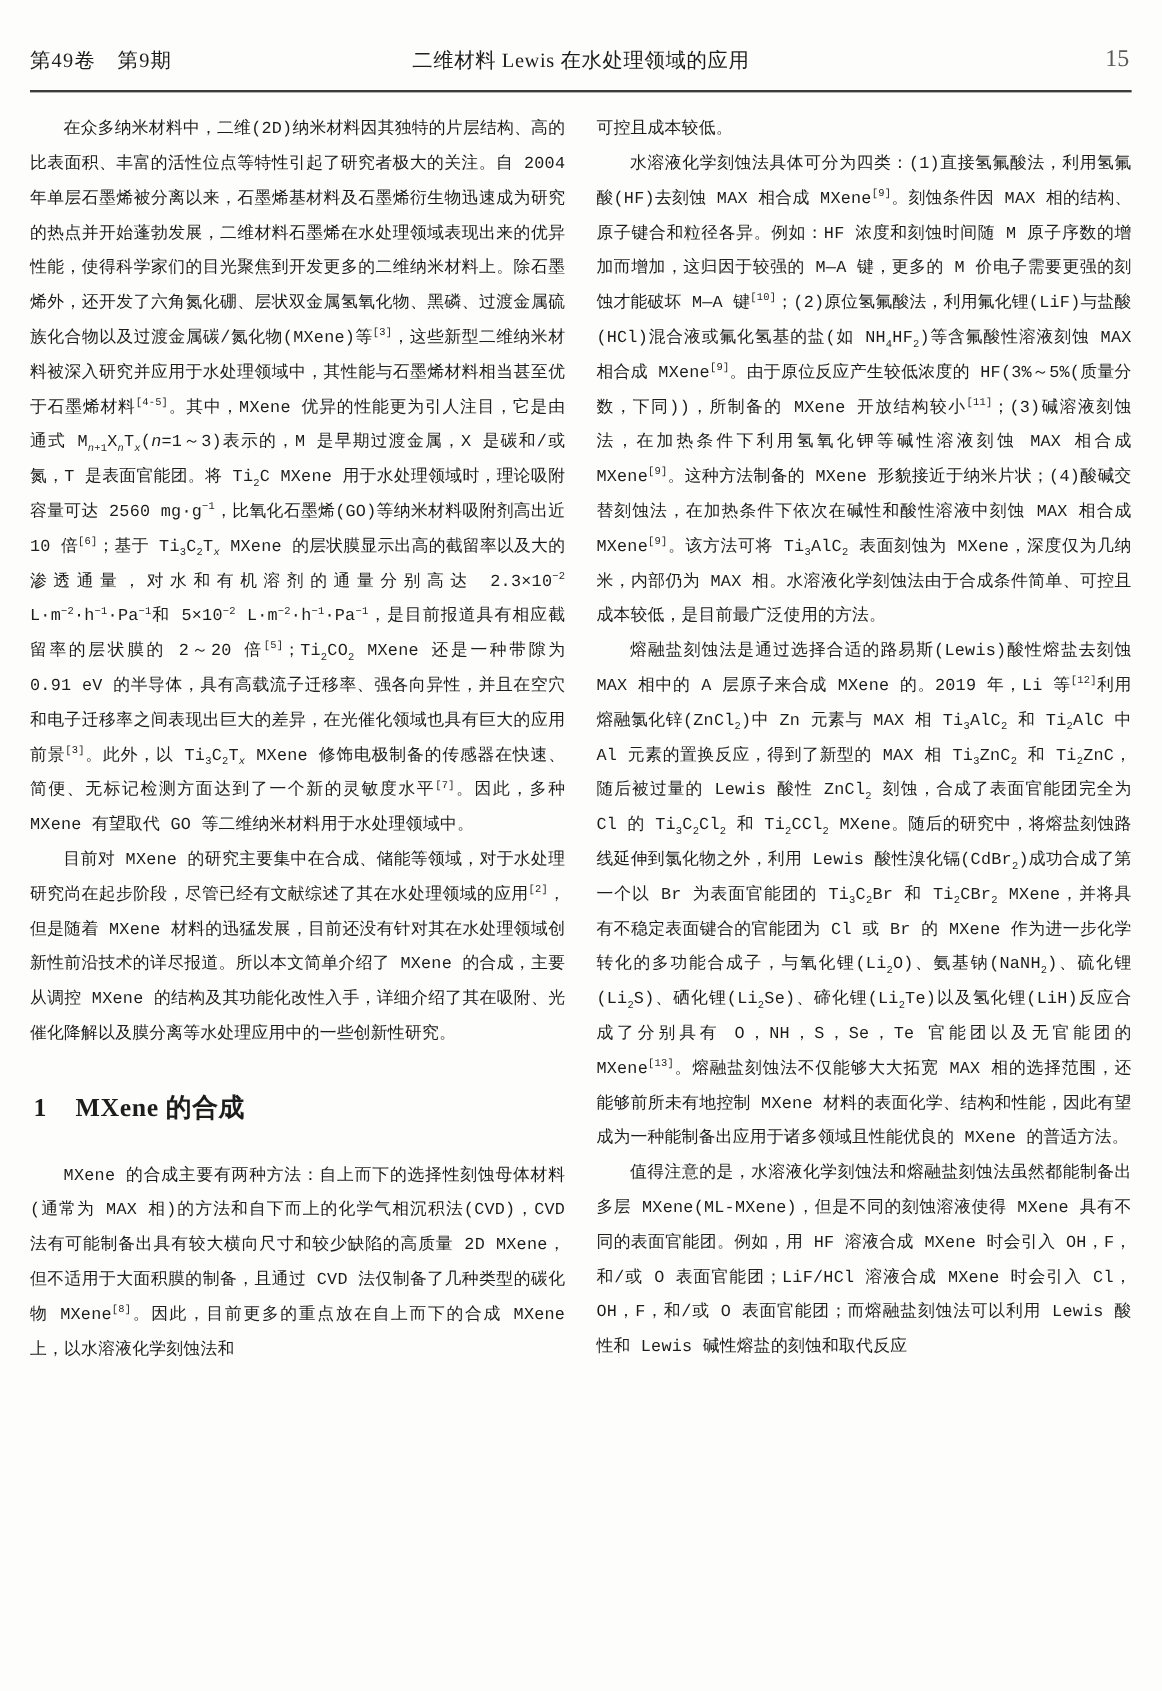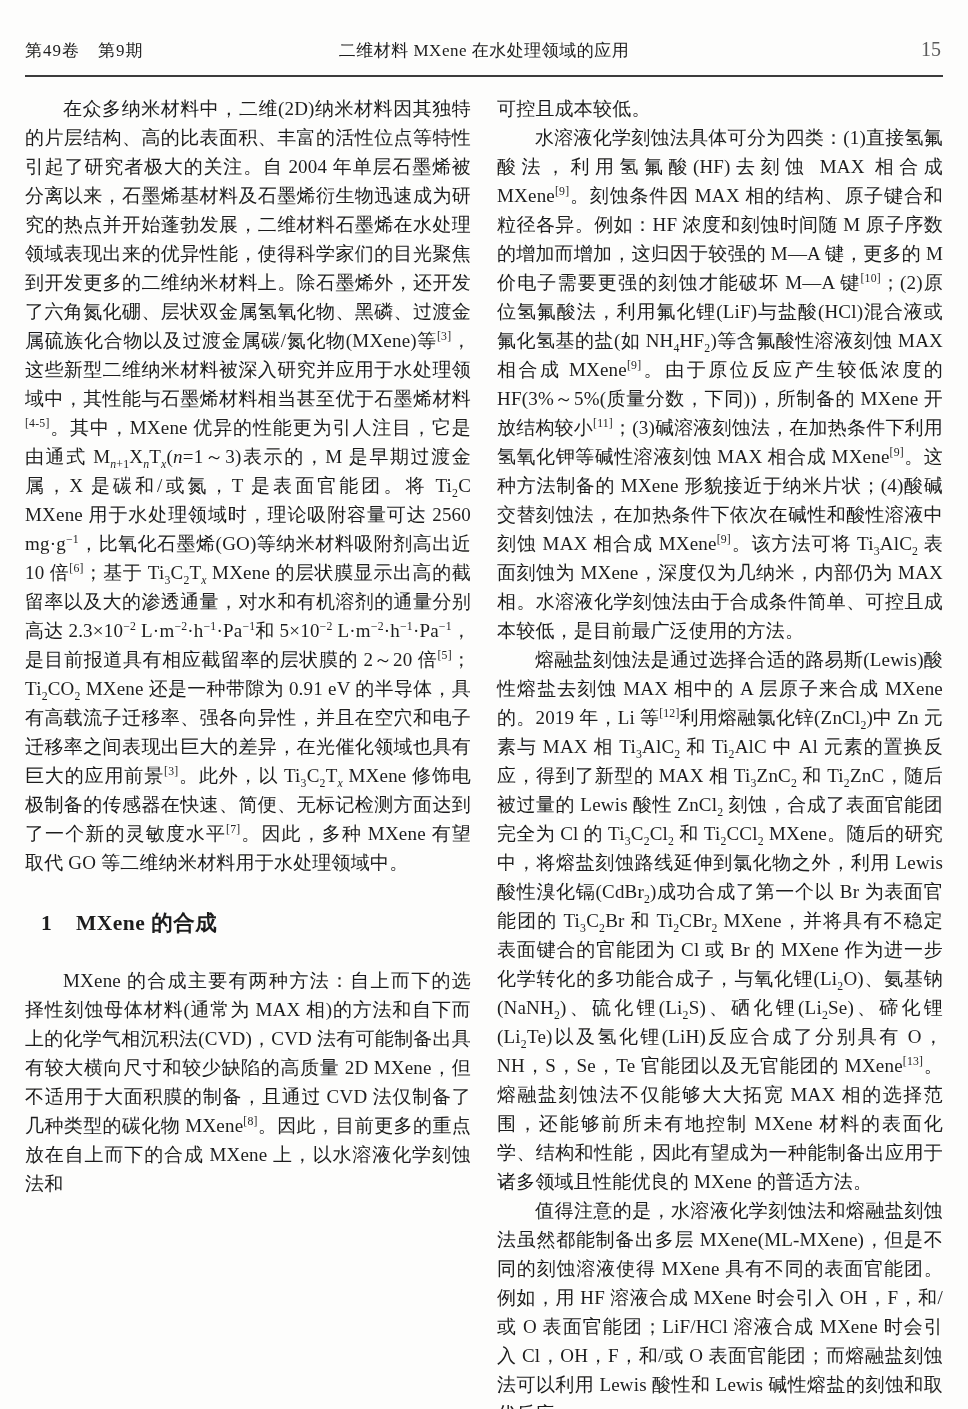--- a/index.html
+++ b/index.html
@@ -59,66 +59,68 @@
     margin-top: 17px;
     display: flex;
     gap: 26px;
   }
   .column {
     flex: 1 1 0;
     min-width: 0;
   }
   p.para {
     margin: 0;
-    font-size: 19px;
+    font-size: 14px;
     line-height: 29px;
     text-align: justify;
     text-justify: inter-ideograph;
     letter-spacing: 0.2px;
+    font-family: Liberation Mono, monospace;
   }
   p.para.indent { text-indent: 2em; }
   p.para sup {
     font-size: 0.62em;
     line-height: 0;
     vertical-align: super;
   }
   p.para sub {
     font-size: 0.62em;
     line-height: 0;
     vertical-align: sub;
   }
   
   .section-heading {
-    margin: 31px 0 29px 16px;
+    margin: 31px 0 29px 3px;
     font-size: 21.5px;
     font-weight: bold;
     font-family: "Liberation Serif", "DejaVu Serif", serif;
     letter-spacing: 0.5px;
   }
   .section-heading .section-number {
     margin-right: 1.1em;
   }
 </style>
 </head>
 <body style="color: rgb(29, 29, 29); background: rgb(253, 253, 252);">
 
 <div class="page">
 
   <header class="page-header">
     <span class="journal-issue">第49卷　第9期</span>
-    <span class="running-title">二维材料 MXene 在水处理领域的应用</span>
+    <span class="running-title">二维材料 Lewis 在水处理领域的应用</span>
     <span class="page-number" style="color: rgb(90, 90, 90);">15</span>
   </header>
 
   <div class="header-rule" style="background: rgb(60, 60, 60);"></div>
 
   <main class="columns">
 
     <section class="column">
       <p class="para indent">在众多纳米材料中，二维(2D)纳米材料因其独特的片层结构、高的比表面积、丰富的活性位点等特性引起了研究者极大的关注。自 2004 年单层石墨烯被分离以来，石墨烯基材料及石墨烯衍生物迅速成为研究的热点并开始蓬勃发展，二维材料石墨烯在水处理领域表现出来的优异性能，使得科学家们的目光聚焦到开发更多的二维纳米材料上。除石墨烯外，还开发了六角氮化硼、层状双金属氢氧化物、黑磷、过渡金属硫族化合物以及过渡金属碳/氮化物(MXene)等<sup>[3]</sup>，这些新型二维纳米材料被深入研究并应用于水处理领域中，其性能与石墨烯材料相当甚至优于石墨烯材料<sup>[4-5]</sup>。其中，MXene 优异的性能更为引人注目，它是由通式 M<sub><i>n</i>+1</sub>X<sub><i>n</i></sub>T<sub><i>x</i></sub>(<i>n</i>=1～3)表示的，M 是早期过渡金属，X 是碳和/或氮，T 是表面官能团。将 Ti<sub>2</sub>C MXene 用于水处理领域时，理论吸附容量可达 2560 mg·g<sup>−1</sup>，比氧化石墨烯(GO)等纳米材料吸附剂高出近 10 倍<sup>[6]</sup>；基于 Ti<sub>3</sub>C<sub>2</sub>T<sub><i>x</i></sub> MXene 的层状膜显示出高的截留率以及大的渗透通量，对水和有机溶剂的通量分别高达 2.3×10<sup>−2</sup> L·m<sup>−2</sup>·h<sup>−1</sup>·Pa<sup>−1</sup>和 5×10<sup>−2</sup> L·m<sup>−2</sup>·h<sup>−1</sup>·Pa<sup>−1</sup>，是目前报道具有相应截留率的层状膜的 2～20 倍<sup>[5]</sup>；Ti<sub>2</sub>CO<sub>2</sub> MXene 还是一种带隙为 0.91 eV 的半导体，具有高载流子迁移率、强各向异性，并且在空穴和电子迁移率之间表现出巨大的差异，在光催化领域也具有巨大的应用前景<sup>[3]</sup>。此外，以 Ti<sub>3</sub>C<sub>2</sub>T<sub><i>x</i></sub> MXene 修饰电极制备的传感器在快速、简便、无标记检测方面达到了一个新的灵敏度水平<sup>[7]</sup>。因此，多种 MXene 有望取代 GO 等二维纳米材料用于水处理领域中。</p>
+      <p class="para indent">目前对 MXene 的研究主要集中在合成、储能等领域，对于水处理研究尚在起步阶段，尽管已经有文献综述了其在水处理领域的应用<sup>[2]</sup>，但是随着 MXene 材料的迅猛发展，目前还没有针对其在水处理领域创新性前沿技术的详尽报道。所以本文简单介绍了 MXene 的合成，主要从调控 MXene 的结构及其功能化改性入手，详细介绍了其在吸附、光催化降解以及膜分离等水处理应用中的一些创新性研究。</p>
       <h2 class="section-heading">
         <span class="section-number">1</span><span>MXene 的合成</span>
       </h2>
       <p class="para indent">MXene 的合成主要有两种方法：自上而下的选择性刻蚀母体材料(通常为 MAX 相)的方法和自下而上的化学气相沉积法(CVD)，CVD 法有可能制备出具有较大横向尺寸和较少缺陷的高质量 2D MXene，但不适用于大面积膜的制备，且通过 CVD 法仅制备了几种类型的碳化物 MXene<sup>[8]</sup>。因此，目前更多的重点放在自上而下的合成 MXene 上，以水溶液化学刻蚀法和</p>
     </section>
 
     <section class="column">
       <p class="para">可控且成本较低。</p>
       <p class="para indent">水溶液化学刻蚀法具体可分为四类：(1)直接氢氟酸法，利用氢氟酸(HF)去刻蚀 MAX 相合成 MXene<sup>[9]</sup>。刻蚀条件因 MAX 相的结构、原子键合和粒径各异。例如：HF 浓度和刻蚀时间随 M 原子序数的增加而增加，这归因于较强的 M—A 键，更多的 M 价电子需要更强的刻蚀才能破坏 M—A 键<sup>[10]</sup>；(2)原位氢氟酸法，利用氟化锂(LiF)与盐酸(HCl)混合液或氟化氢基的盐(如 NH<sub>4</sub>HF<sub>2</sub>)等含氟酸性溶液刻蚀 MAX 相合成 MXene<sup>[9]</sup>。由于原位反应产生较低浓度的 HF(3%～5%(质量分数，下同))，所制备的 MXene 开放结构较小<sup>[11]</sup>；(3)碱溶液刻蚀法，在加热条件下利用氢氧化钾等碱性溶液刻蚀 MAX 相合成 MXene<sup>[9]</sup>。这种方法制备的 MXene 形貌接近于纳米片状；(4)酸碱交替刻蚀法，在加热条件下依次在碱性和酸性溶液中刻蚀 MAX 相合成 MXene<sup>[9]</sup>。该方法可将 Ti<sub>3</sub>AlC<sub>2</sub> 表面刻蚀为 MXene，深度仅为几纳米，内部仍为 MAX 相。水溶液化学刻蚀法由于合成条件简单、可控且成本较低，是目前最广泛使用的方法。</p>
       <p class="para indent">熔融盐刻蚀法是通过选择合适的路易斯(Lewis)酸性熔盐去刻蚀 MAX 相中的 A 层原子来合成 MXene 的。2019 年，Li 等<sup>[12]</sup>利用熔融氯化锌(ZnCl<sub>2</sub>)中 Zn 元素与 MAX 相 Ti<sub>3</sub>AlC<sub>2</sub> 和 Ti<sub>2</sub>AlC 中 Al 元素的置换反应，得到了新型的 MAX 相 Ti<sub>3</sub>ZnC<sub>2</sub> 和 Ti<sub>2</sub>ZnC，随后被过量的 Lewis 酸性 ZnCl<sub>2</sub> 刻蚀，合成了表面官能团完全为 Cl 的 Ti<sub>3</sub>C<sub>2</sub>Cl<sub>2</sub> 和 Ti<sub>2</sub>CCl<sub>2</sub> MXene。随后的研究中，将熔盐刻蚀路线延伸到氯化物之外，利用 Lewis 酸性溴化镉(CdBr<sub>2</sub>)成功合成了第一个以 Br 为表面官能团的 Ti<sub>3</sub>C<sub>2</sub>Br 和 Ti<sub>2</sub>CBr<sub>2</sub> MXene，并将具有不稳定表面键合的官能团为 Cl 或 Br 的 MXene 作为进一步化学转化的多功能合成子，与氧化锂(Li<sub>2</sub>O)、氨基钠(NaNH<sub>2</sub>)、硫化锂(Li<sub>2</sub>S)、硒化锂(Li<sub>2</sub>Se)、碲化锂(Li<sub>2</sub>Te)以及氢化锂(LiH)反应合成了分别具有 O，NH，S，Se，Te 官能团以及无官能团的 MXene<sup>[13]</sup>。熔融盐刻蚀法不仅能够大大拓宽 MAX 相的选择范围，还能够前所未有地控制 MXene 材料的表面化学、结构和性能，因此有望成为一种能制备出应用于诸多领域且性能优良的 MXene 的普适方法。</p>

